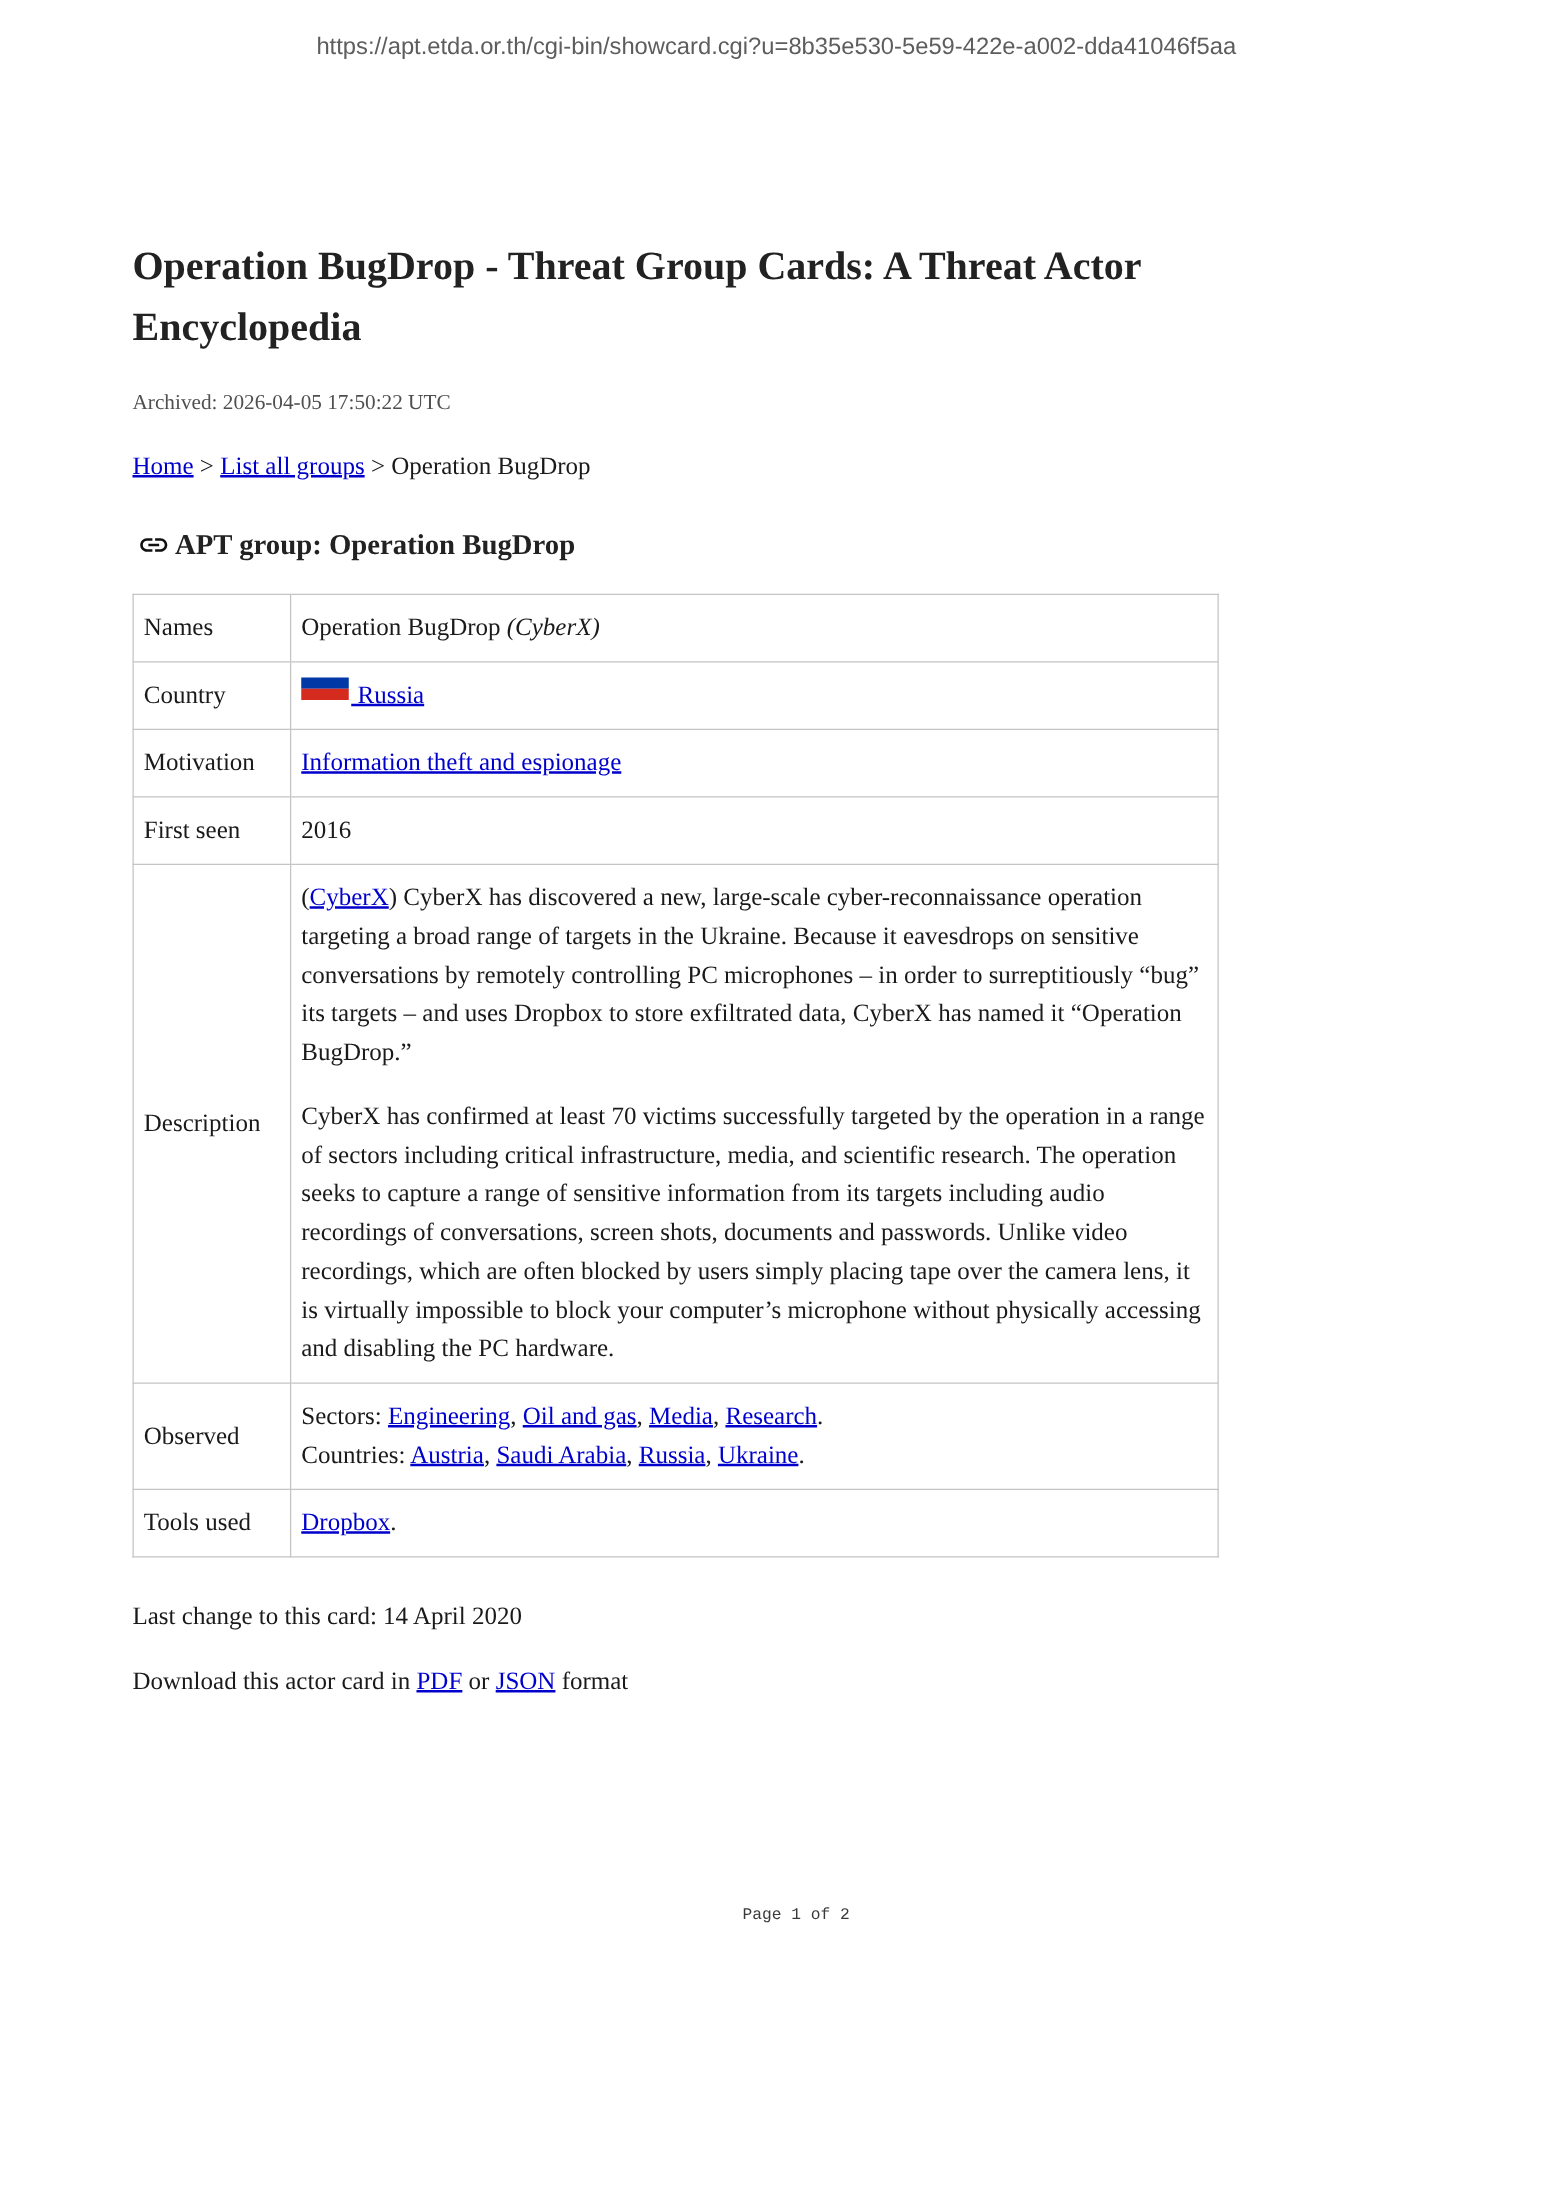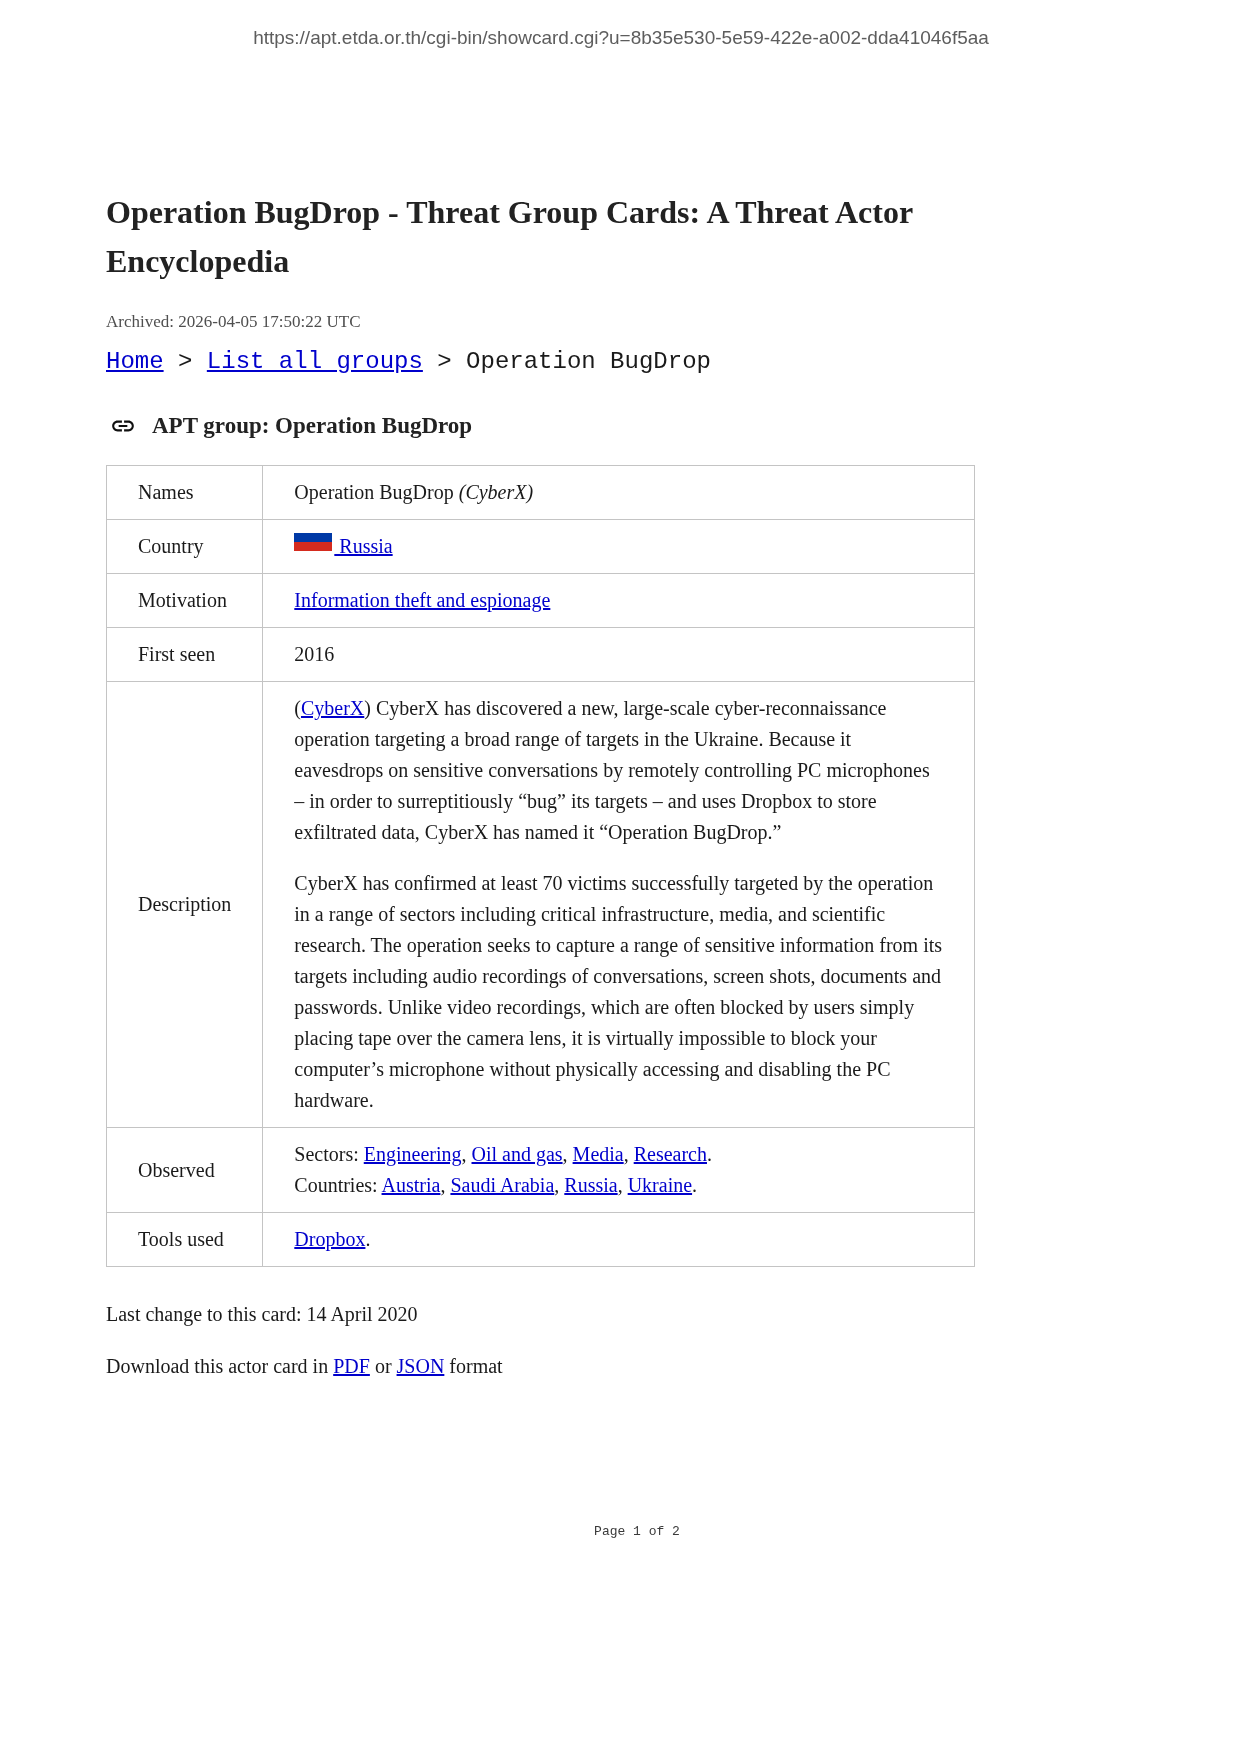--- a/index.html
+++ b/index.html
@@ -41,48 +41,46 @@
     color: #222222;
   }
 
   .archived {
     margin-top: 26px;
     font-size: 17px;
     color: #4f4f4f;
   }
 
   .breadcrumb {
-    margin-top: 16px;
-    font-size: 24px;
-    font-family: Liberation Mono, monospace;
+    margin-top: 30px;
+    font-size: 20px;
   }
   .breadcrumb .sep { color: #1a1a1a; }
 
   .apt-heading {
     margin-top: 38px;
     display: flex;
     align-items: center;
-    gap: 12px;
     font-size: 23px;
     font-weight: bold;
     color: #222222;
   }
   .link-icon svg { display: block; }
 
   table.card {
     margin-top: 26px;
     border-collapse: collapse;
     width: 100%;
     font-size: 20px;
     line-height: 31px;
     color: #1a1a1a;
   }
   table.card td {
     border: 1px solid #c4c4c4;
-    padding: 11px 31px;
+    padding: 11px 8px;
     vertical-align: middle;
   }
   td.label { width: 126px; }
   td.value p { margin: 0; }
   td.value p + p { margin-top: 20px; }
 
   .alias { font-style: italic; }
 
   .flag {
     display: inline-block;

